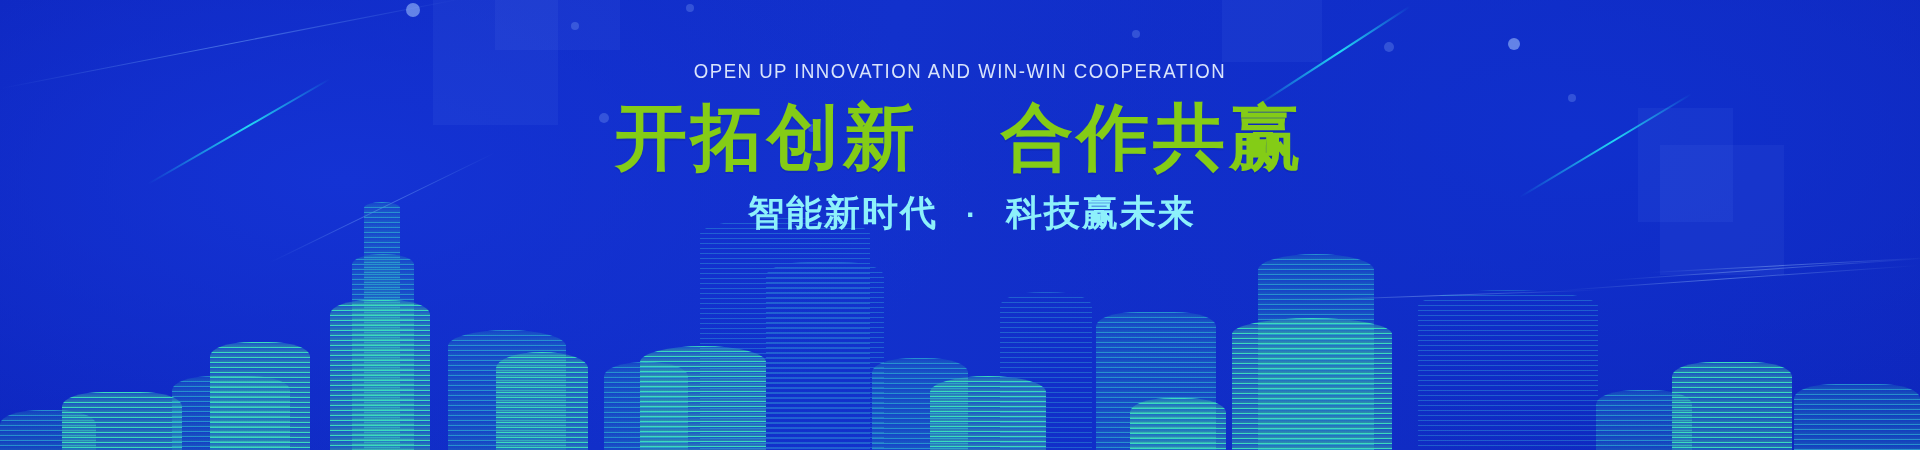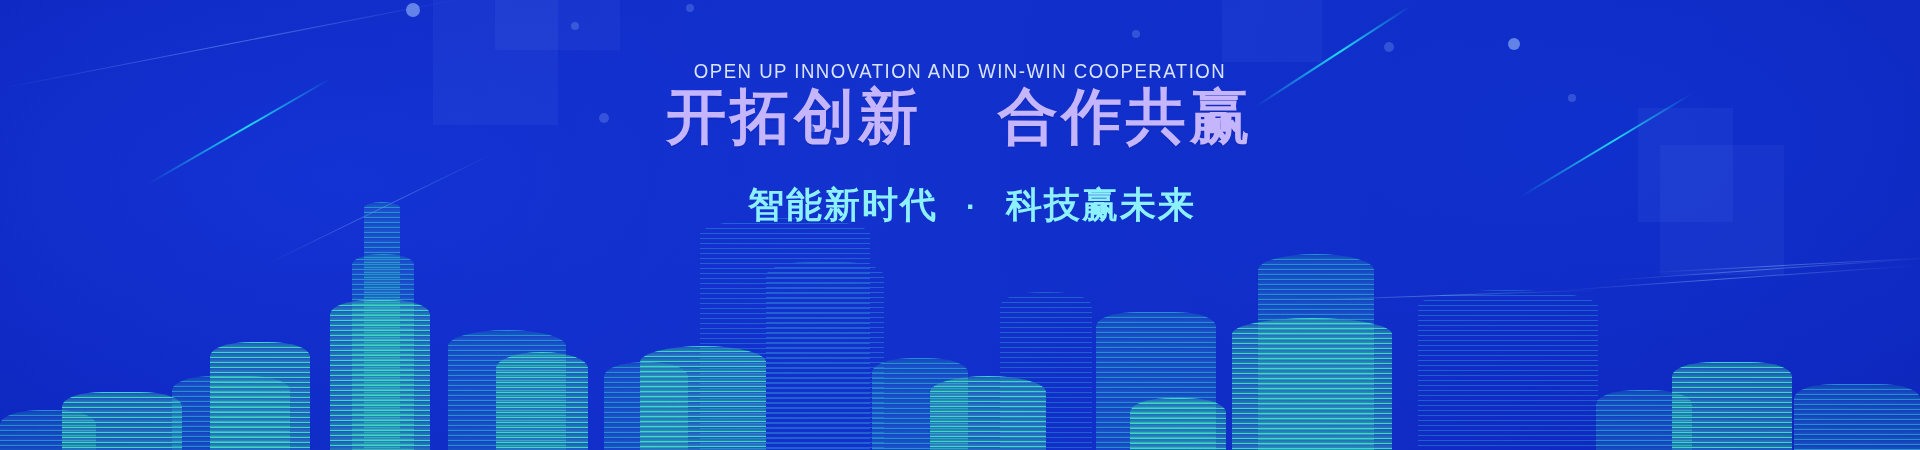--- a/index.html
+++ b/index.html
@@ -104,33 +104,33 @@
     margin-top:60px;
     font-size:20px;
     letter-spacing:1.6px;
     color:#d9e4fb;
     font-weight:400;
     transform:scaleX(0.93);
     white-space:nowrap;
   }
 
   .headline {
-    margin-top:4px;
-    font-size:60px;
+    margin-top:18px;
+    font-size:72px;
     line-height:1;
     font-weight:800;
-    color:#c4b5fd;
+    color:#84cc16;
     letter-spacing:4px;
     white-space:nowrap;
     text-shadow:0 2px 0 rgba(10,30,150,0.25);
   }
   .headline .gap { display:inline-block; width:34px; }
 
   .subline {
-    margin-top:40px;
+    margin-top:22px;
     font-size:36px;
     line-height:1;
     font-weight:700;
     color:#8df1fb;
     letter-spacing:2px;
     white-space:nowrap;
     padding-left:24px;
   }
   .subline .sep {
     display:inline-block;

